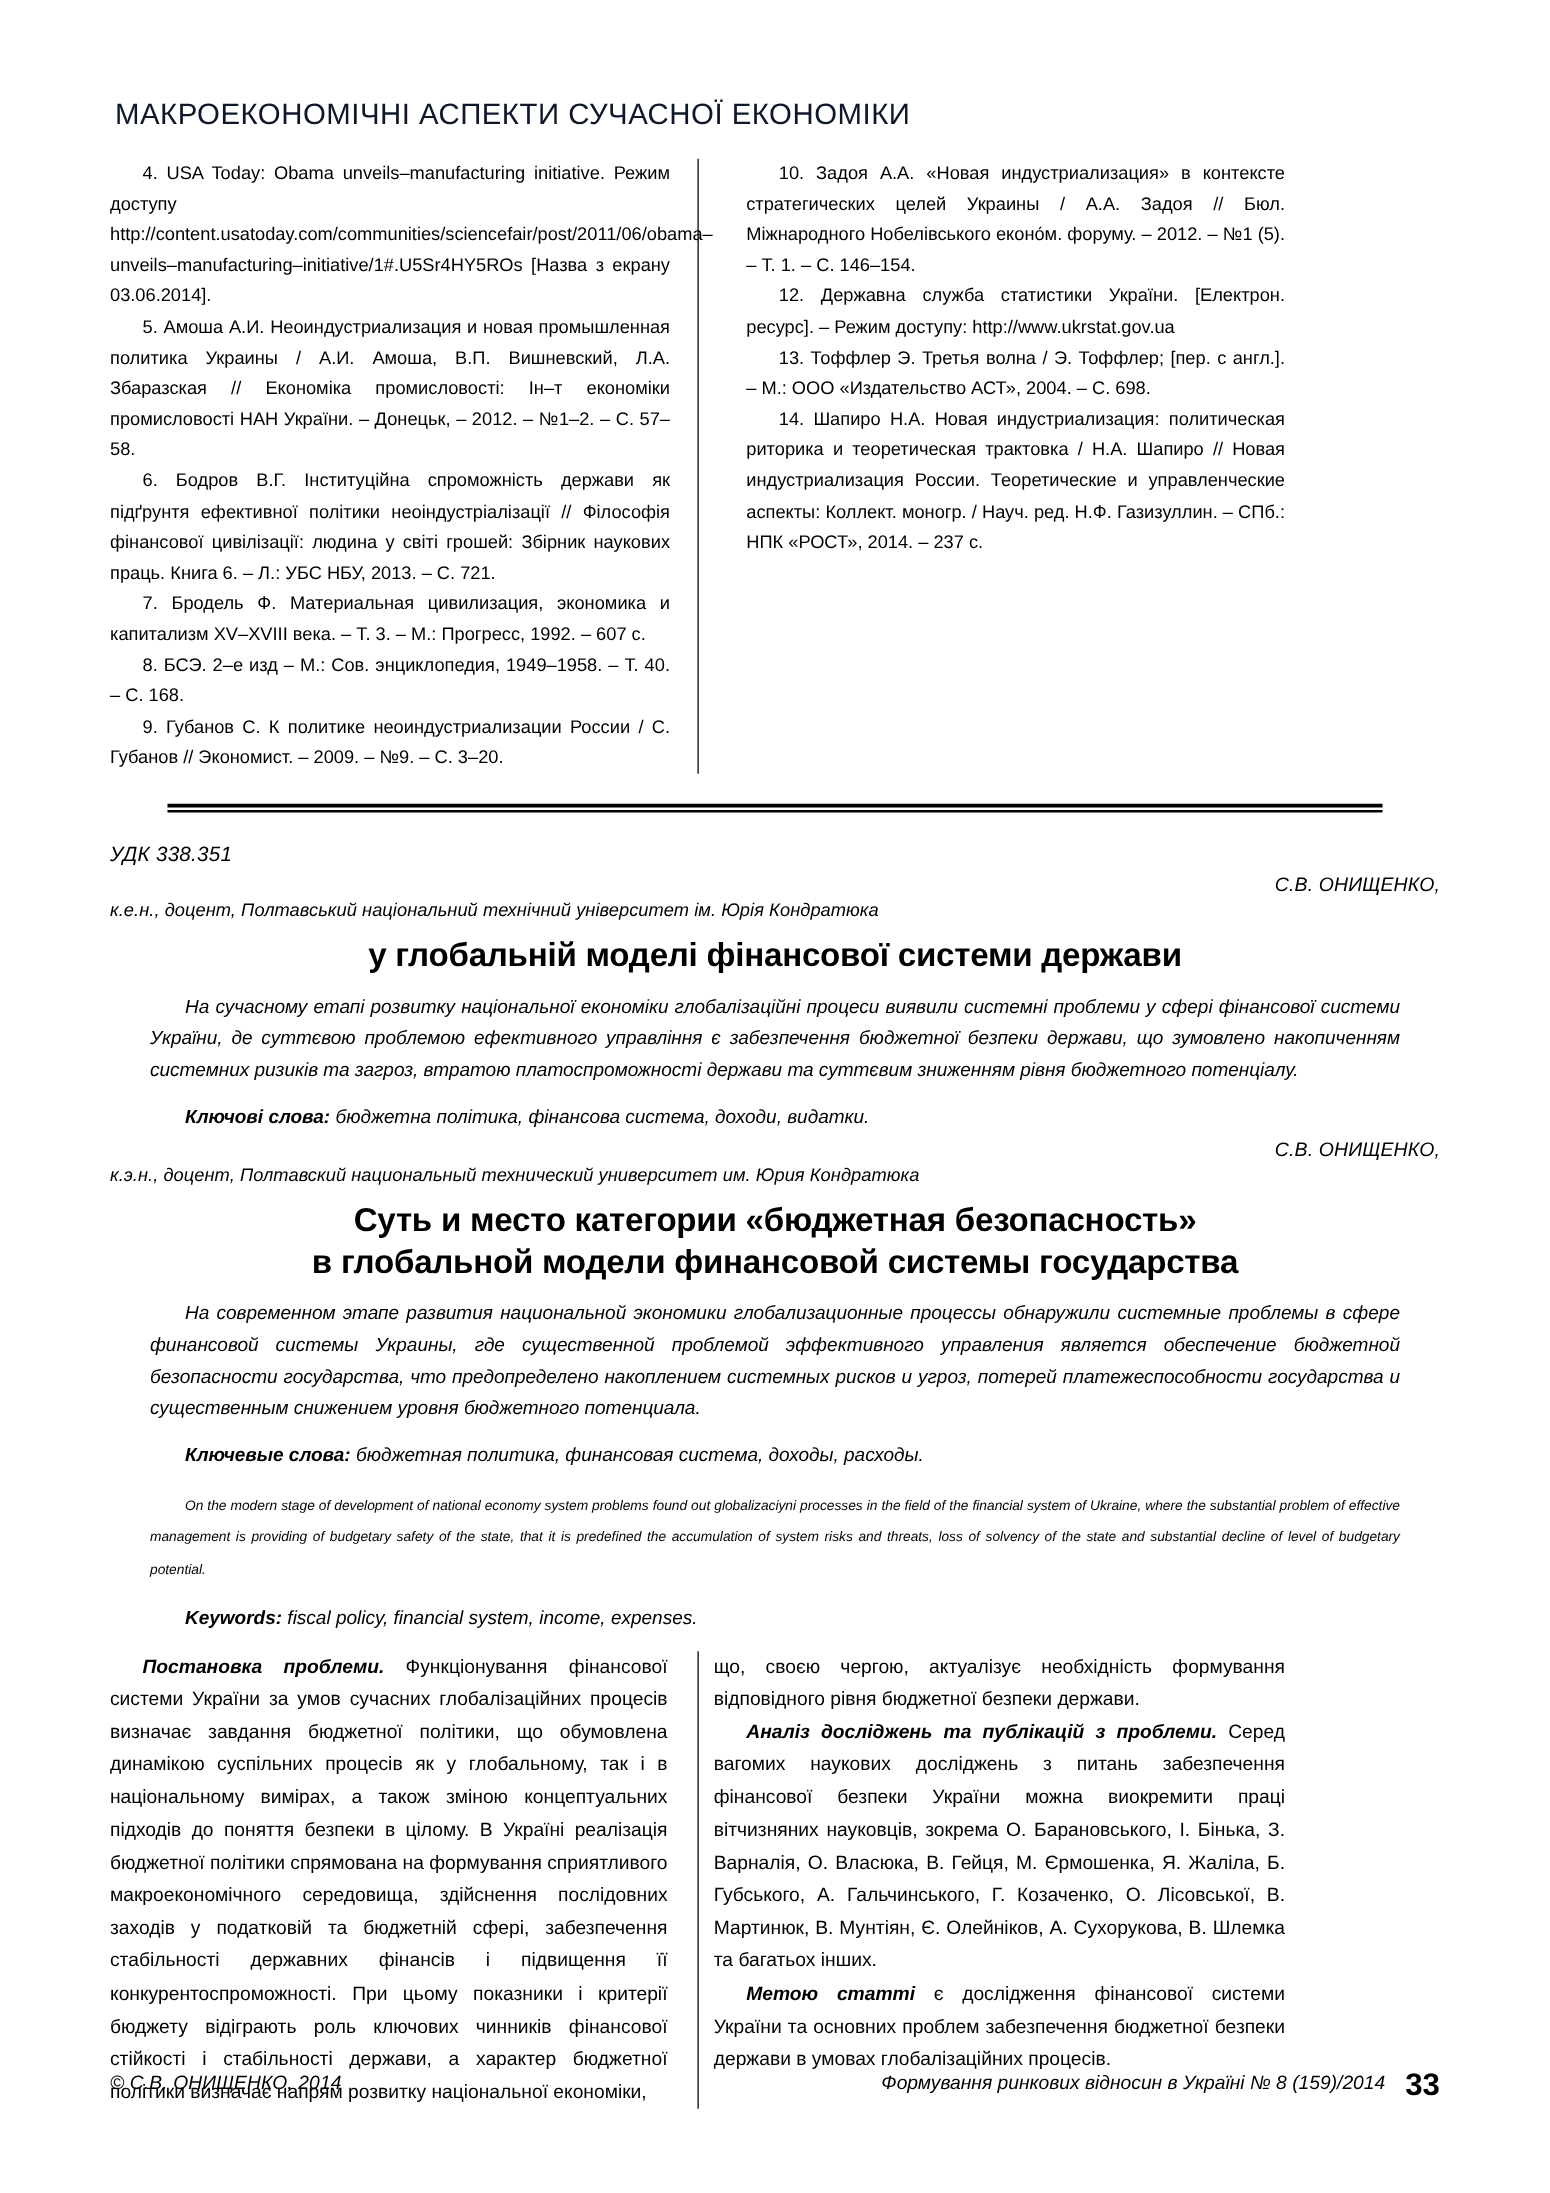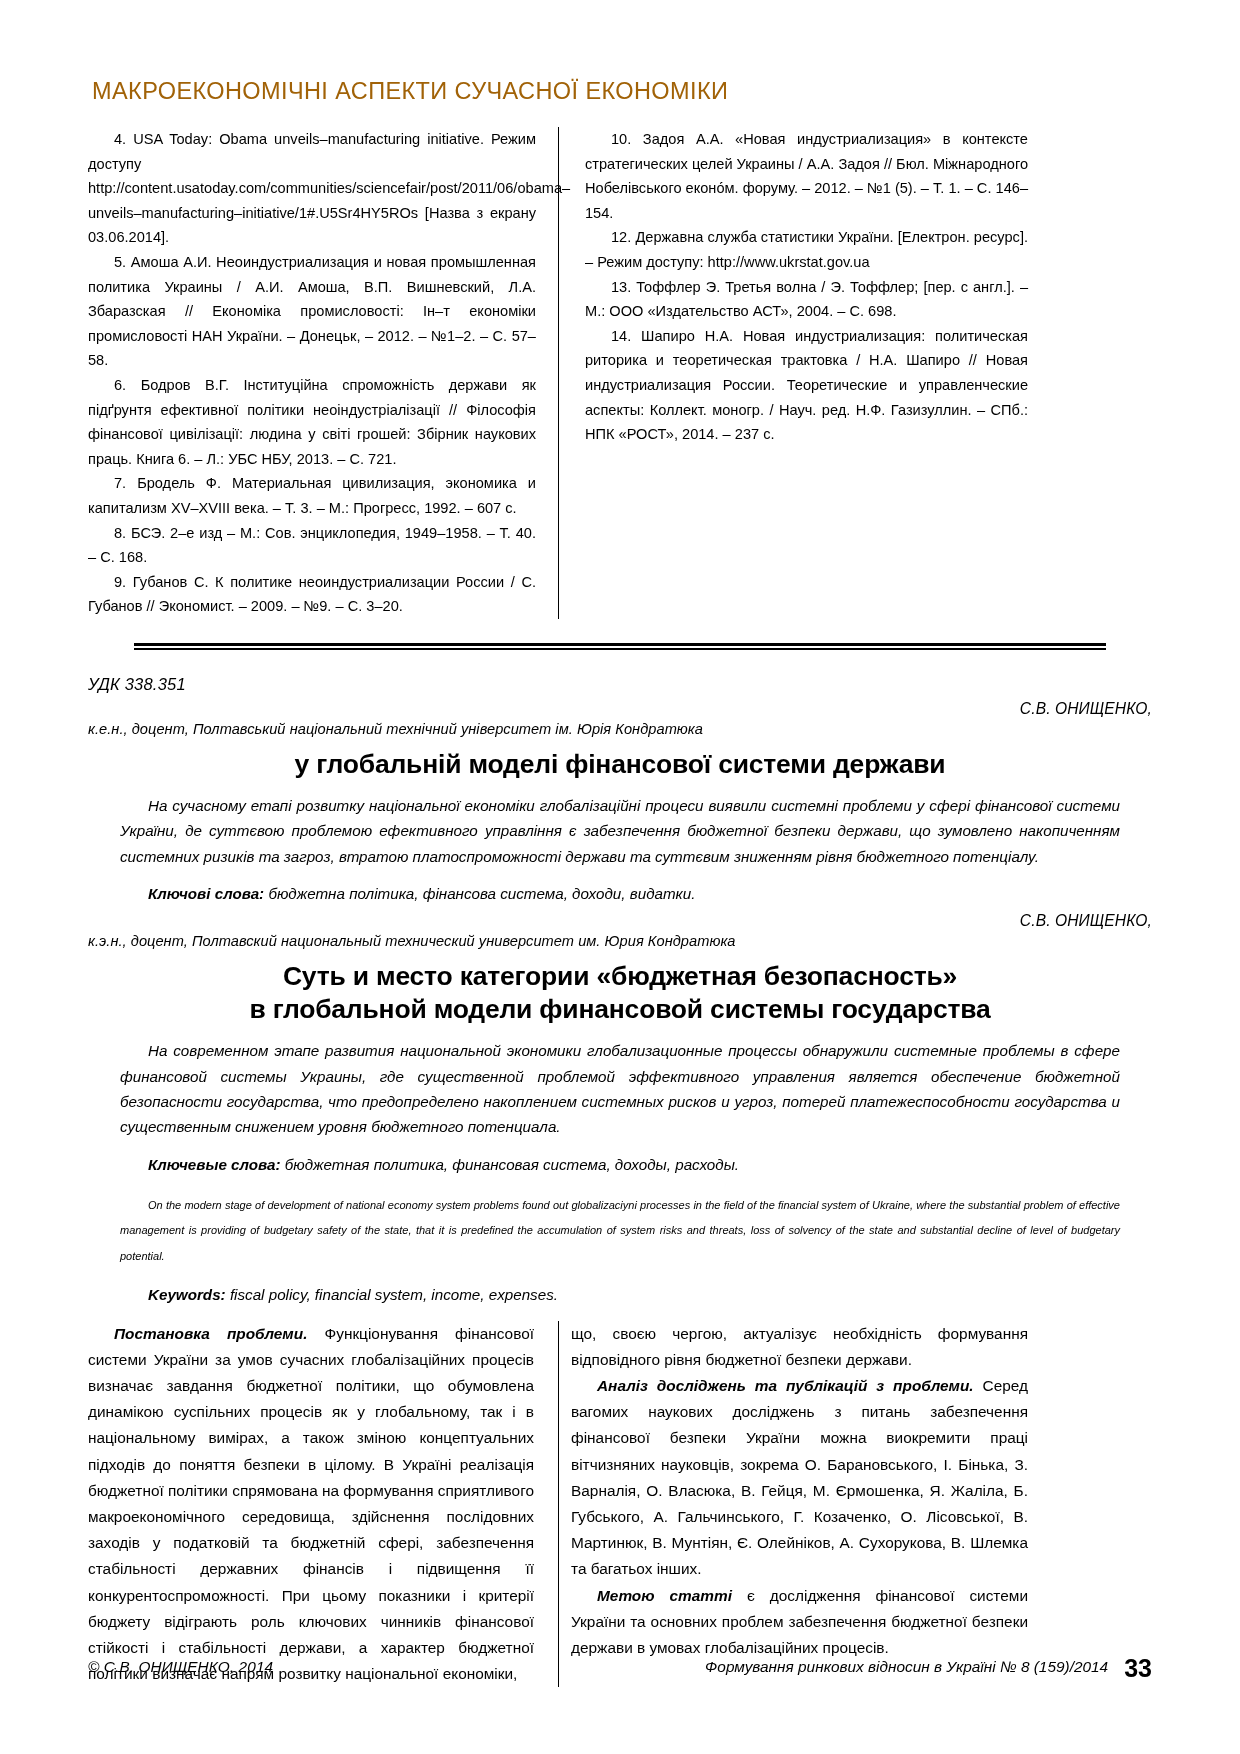--- a/index.html
+++ b/index.html
@@ -22,38 +22,38 @@
     height: 1754px;
     box-sizing: border-box;
     padding: 78px 88px 0 88px;
   }
 
   
   .running-head {
     font-size: 23.5px;
     letter-spacing: 0.4px;
     font-weight: 400;
-    color: #a16207;
+    color: #0f172a;
     margin: 0 0 22px 4px;
     white-space: nowrap;
   }
 
   
   .refs {
     display: flex;
     column-gap: 0;
     align-items: stretch;
   }
   .refs-col {
     width: 470px;
     box-sizing: border-box;
   }
   .refs-col.left { padding-right: 22px; }
   .refs-col.right {
-    padding-left: 26px;
+    padding-left: 38px;
     border-left: 1.6px solid #000;
   }
   .ref-p {
     font-size: 14.6px;
     line-height: 24.6px;
     text-align: justify;
     text-justify: inter-word;
     margin: 0;
     text-indent: 26px;
     word-spacing: 0px;

